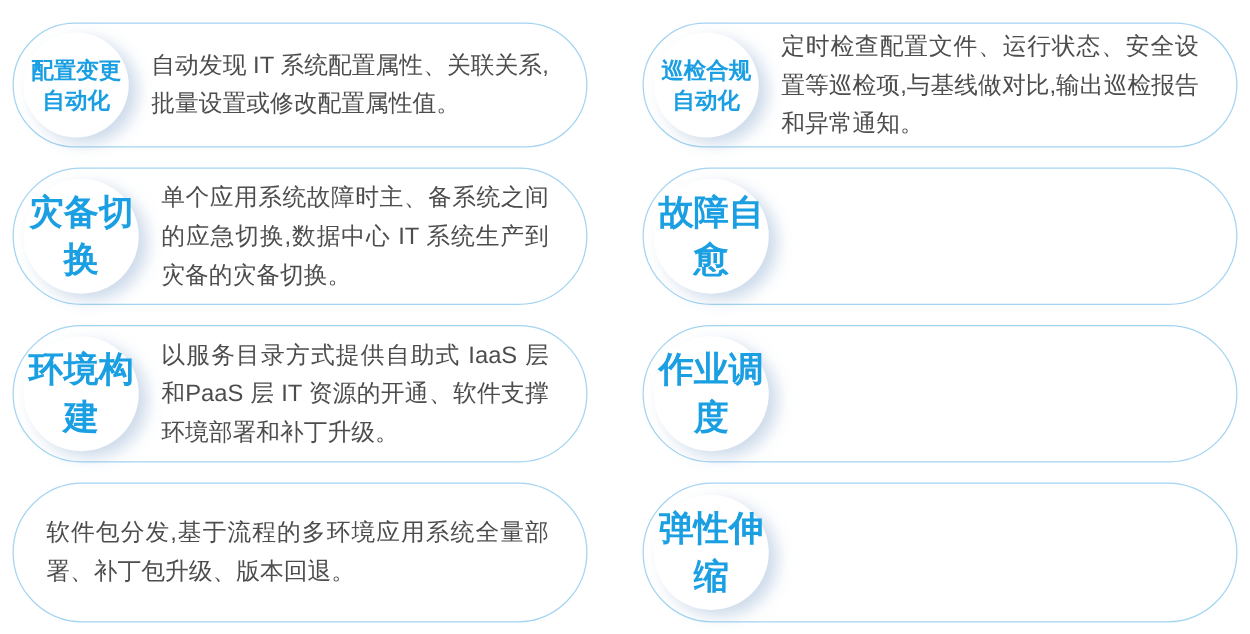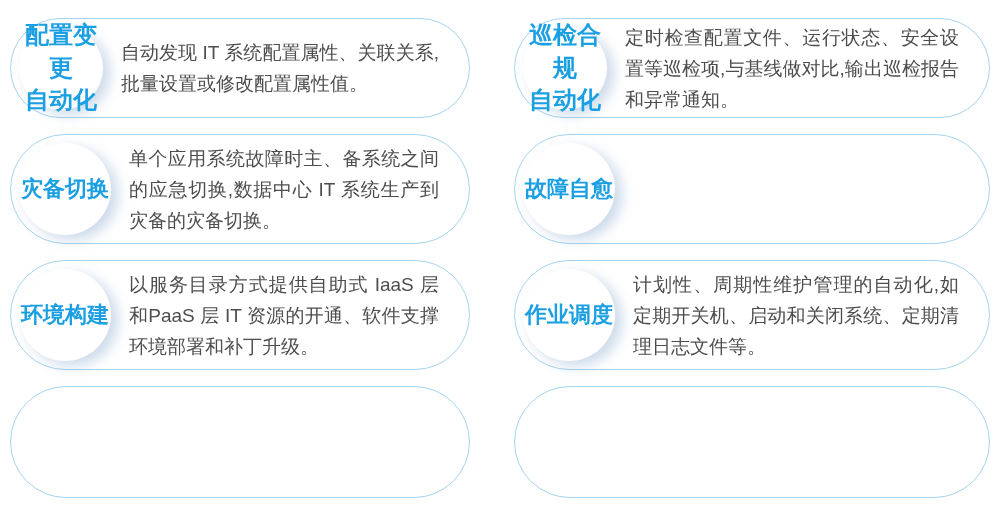--- a/index.html
+++ b/index.html
@@ -37,29 +37,29 @@
     width: 92px; height: 92px;
     border-radius: 50%;
     background: #ffffff;
     box-shadow: 7px 5px 13px rgba(110, 150, 195, 0.35);
     display: flex;
     flex-direction: column;
     justify-content: center;
     align-items: center;
     color: var(--label-blue);
     font-weight: bold;
-    font-size: 22px;
+    font-size: 28px;
     line-height: 1.35;
     text-align: center;
     z-index: 1;
   }
   .card.short .badge {
     flex-basis: 84px;
     width: 84px; height: 84px;
-    font-size: 24px;
+    font-size: 18px;
   }
   .desc {
     margin-left: 18px;
     color: var(--desc-gray);
     font-size: 19px;
     line-height: 31px;
     text-align: justify;
     flex: 1 1 auto;
   }
 </style>
@@ -105,22 +105,26 @@
       <span class="badge-line"></span>
     </div>
     <p class="desc">以服务目录方式提供自助式 IaaS 层和PaaS 层 IT 资源的开通、软件支撑环境部署和补丁升级。</p>
   </div>
 
   <div class="card">
     <div class="badge">
       <span class="badge-line">作业调度</span>
       <span class="badge-line"></span>
     </div>
-    <p class="desc">计划性、周期性维护管理的自动化,如定期开关机、启动和关闭系统、定期清理日志文件等。</p>
   </div>
 
   <div class="card">
+    <p class="desc">软件包分发,基于流程的多环境应用系统全量部署、补丁包升级、版本回退。</p>
   </div>
 
   <div class="card">
+    <div class="badge">
+      <span class="badge-line">弹性伸缩</span>
+      <span class="badge-line"></span>
+    </div>
   </div>
 
 </div>
 
 </body></html>

